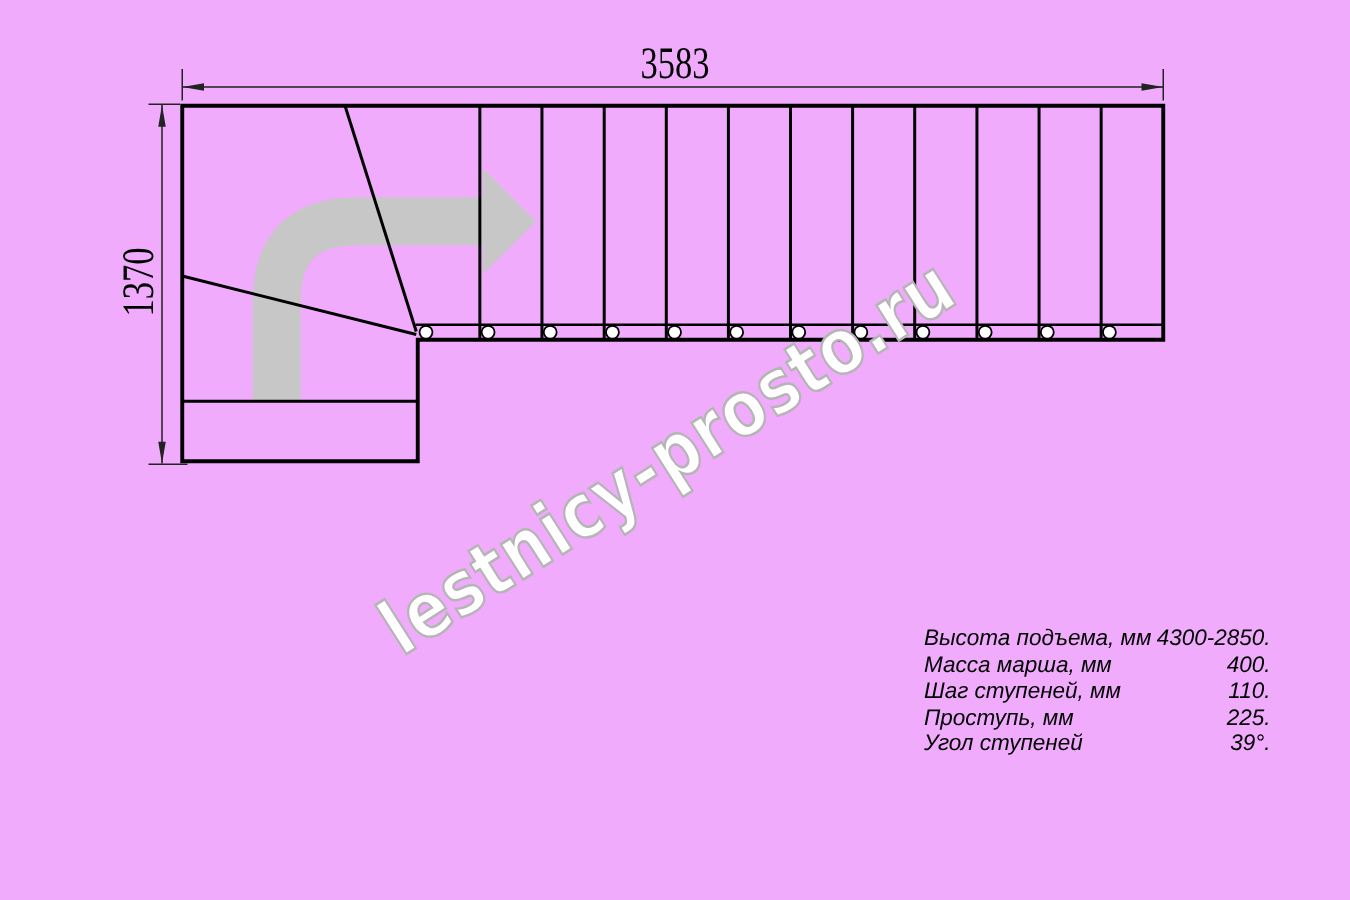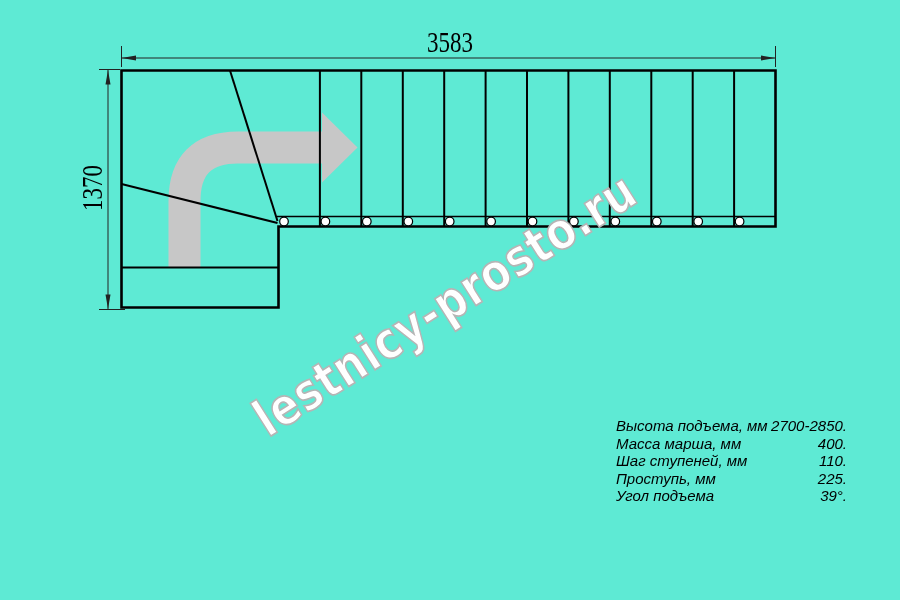--- a/index.html
+++ b/index.html
@@ -1,19 +1,19 @@
 <!DOCTYPE html>
 <html><head>
 <meta charset="utf-8">
 <style>
   html,body{margin:0;padding:0;background:#fff;}
   .page{
     position:relative;
     width:900px;height:600px;
-    background:#5eead4;
+    background:#f0abfc;
     overflow:hidden;
     font-family:"Liberation Sans",sans-serif;
   }
   svg{position:absolute;left:0;top:0;}
   
   .outer{fill:none;stroke:#000;stroke-width:2.6;}
   .mid{stroke:#000;stroke-width:1.6;}
   .mid2{stroke:#000;stroke-width:2;}
   .tread{stroke:#000;stroke-width:2;}
   .baluster{fill:#ffffff;stroke:#000;stroke-width:1.2;}
@@ -114,33 +114,33 @@
       <polygon class="dim-arrow" points="108,309 105.5,294.5 110.5,294.5"></polygon>
       <text class="dim-label" x="102" y="188" text-anchor="middle" textLength="46" lengthAdjust="spacingAndGlyphs" transform="rotate(-90 102 188)">1370</text>
     </g>
 
     <text class="watermark" x="268" y="438" textLength="442" lengthAdjust="spacingAndGlyphs" transform="rotate(-32.5 268 438)" stroke="#b5b5b5">lestnicy-prosto.ru</text>
   </svg>
 
   <div class="specs">
     <div class="spec-row">
       <span class="spec-label">Высота подъема, мм</span>
-      <span class="spec-value">2700-2850.</span>
+      <span class="spec-value">4300-2850.</span>
     </div>
     <div class="spec-row">
       <span class="spec-label">Масса марша, мм</span>
       <span class="spec-value">400.</span>
     </div>
     <div class="spec-row">
       <span class="spec-label">Шаг ступеней, мм</span>
       <span class="spec-value">110.</span>
     </div>
     <div class="spec-row">
       <span class="spec-label">Проступь, мм</span>
       <span class="spec-value">225.</span>
     </div>
     <div class="spec-row">
-      <span class="spec-label">Угол подъема</span>
+      <span class="spec-label">Угол ступеней</span>
       <span class="spec-value">39°.</span>
     </div>
   </div>
 
 </div>
 
 </body></html>

